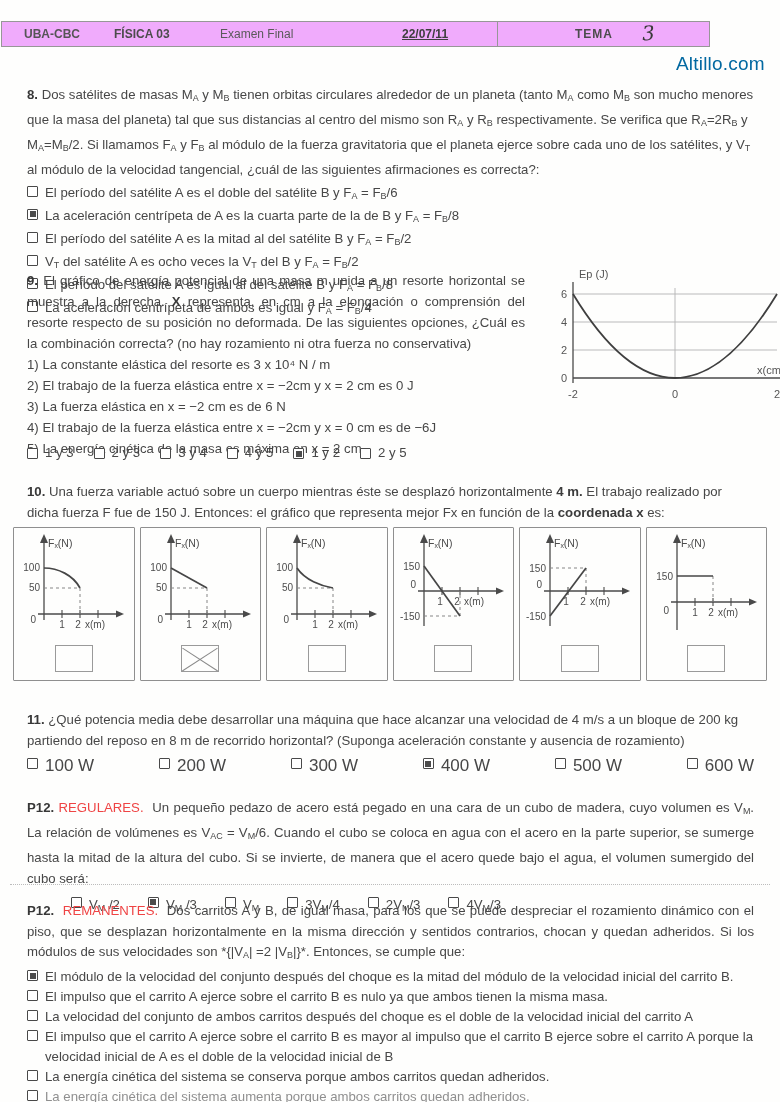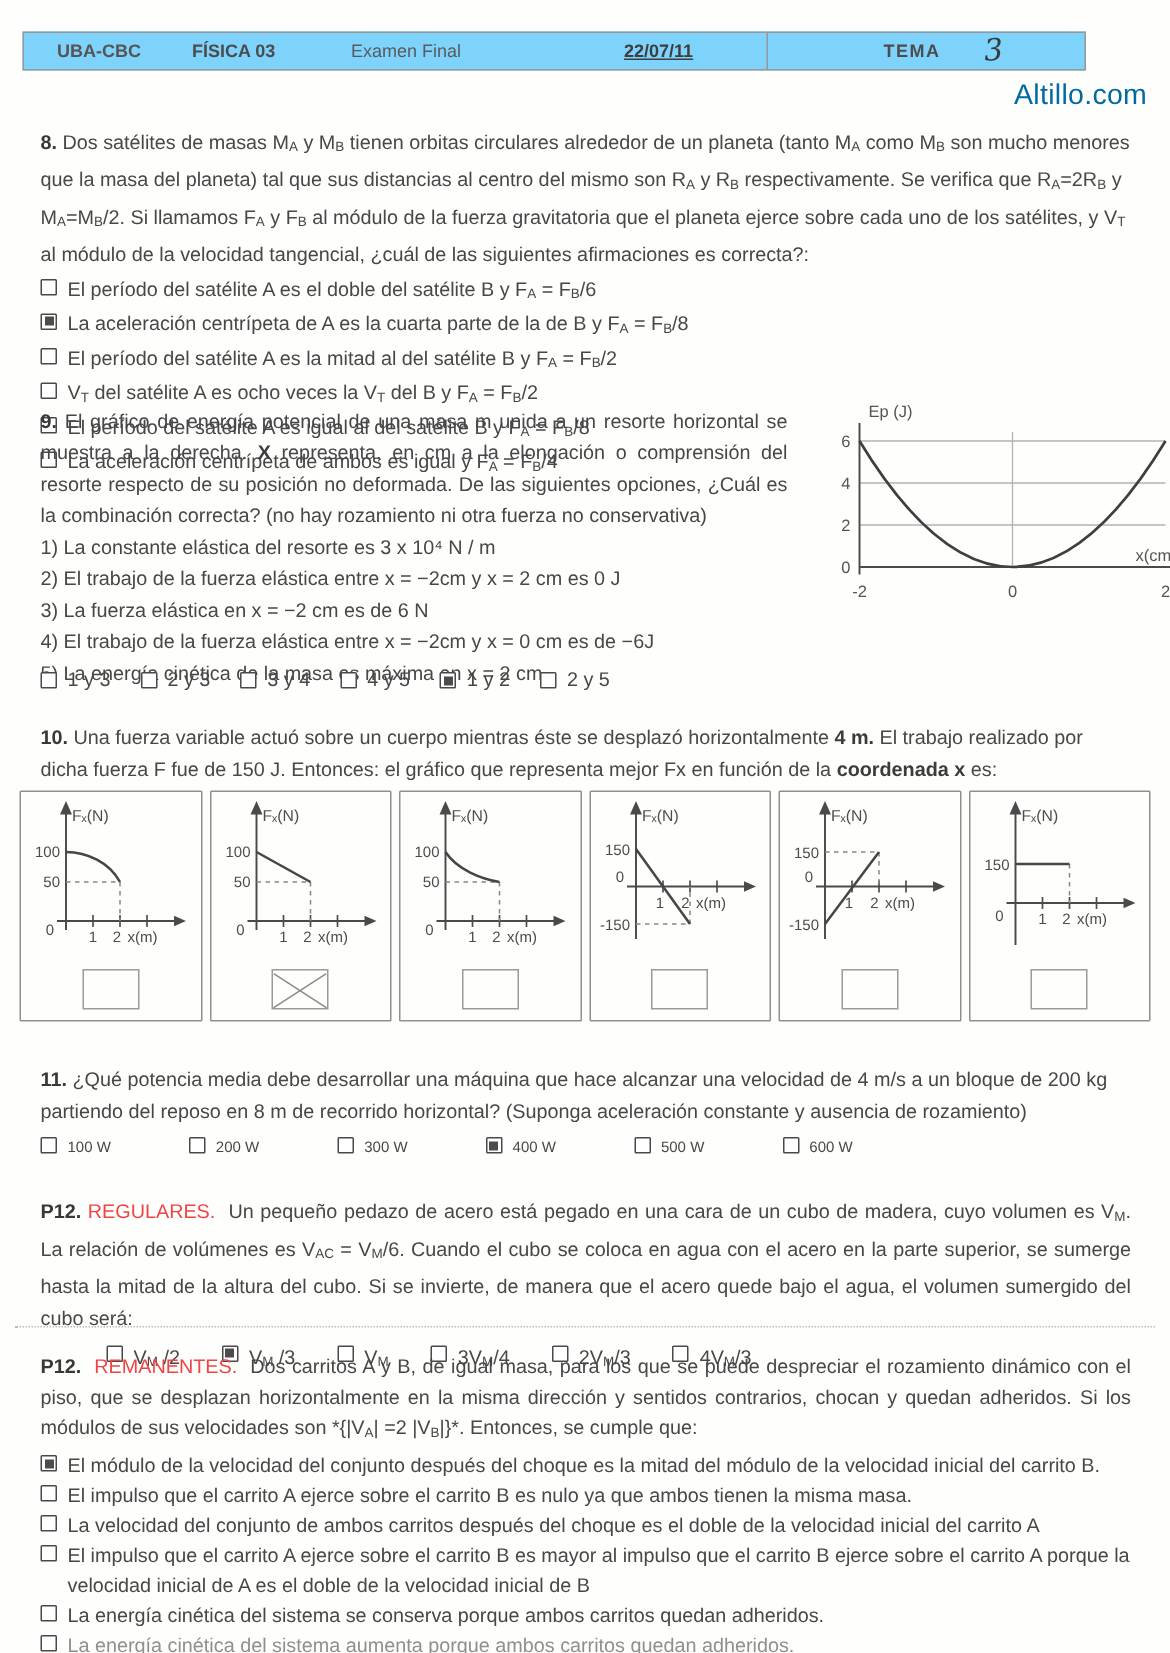--- a/index.html
+++ b/index.html
@@ -1,22 +1,22 @@
 <!DOCTYPE html>
 <html><head>
 <meta charset="utf-8">
 <style>
   html,body{margin:0;padding:0;background:#e8e8e8;}
   .page{position:relative;width:780px;height:1102px;background:#fefefdd;background:#fefefd;
         font-family:"Liberation Sans",sans-serif;color:#474747;overflow:hidden;margin:0 auto;}
   b{color:#3c3c3c;}
   sub{font-size:0.68em;vertical-align:-0.22em;}
   
-  .header-box{position:absolute;left:15px;top:21px;width:707px;height:24px;
-              border:1.5px solid #979797;background:#7dd3fc;font-size:12px;color:#4c4c4c;}
+  .header-box{position:absolute;left:1px;top:21px;width:707px;height:24px;
+              border:1.5px solid #979797;background:#f0abfc;font-size:12px;color:#4c4c4c;}
   .hcell{position:absolute;top:50%;transform:translateY(-50%);white-space:nowrap;}
   .h-org{left:22px;font-weight:bold;color:#555;}
   .h-course{left:112px;font-weight:bold;}
   .h-exam{left:218px;color:#5a5a5a;}
   .h-date{left:400px;font-weight:bold;color:#3e3e3e;text-decoration:underline;}
   .h-div{position:absolute;left:495px;top:0;bottom:0;width:0;border-left:1.5px solid #979797;}
   .h-tema{left:573px;font-weight:bold;letter-spacing:1px;}
   .h-num{left:640px;top:44%;font-family:"DejaVu Serif",serif;font-style:italic;
          font-size:20px;color:#3a3a3a;transform:translateY(-50%) rotate(-4deg);}
   .watermark{position:absolute;left:676px;top:53px;font-size:19px;color:#0369a1;letter-spacing:0.2px;}
@@ -27,21 +27,21 @@
   
   .optline{display:flex;align-items:flex-start;gap:7px;line-height:19px;margin:0 0 0 0;}
   .cb{flex:none;width:9px;height:9px;border:1.8px solid #494949;border-radius:1px;
       position:relative;margin-top:3px;background:#fff;}
   .cb.checked::after{content:"";position:absolute;inset:1.5px;background:#4c4c4c;}
   .opt-inline{display:flex;align-items:flex-start;gap:7px;white-space:nowrap;}
   
   .q9text{width:498px;}
   .q9chart{position:absolute;left:516px;top:-6px;}
   .combo-row{position:absolute;left:27px;top:445px;display:flex;gap:20px;font-size:13.2px;}
-  .q11row{display:flex;gap:52px;font-size:10px;margin-top:4px;}
+  .q11row{display:flex;gap:52px;font-size:17px;margin-top:4px;justify-content:space-between;}
   .p12arow{display:flex;gap:28px;font-size:13.2px;margin-top:5px;margin-left:44px;}
   
   .graphrow{position:absolute;left:13px;top:527px;width:754px;display:flex;gap:5px;}
   .panel{flex:1;height:152px;border:1.3px solid #8f8f8f;background:#fefefd;border-radius:1px;}
   .ansbox{width:36px;height:25px;border:1.4px solid #9a9a9a;margin:1px auto 0;position:relative;}
   .ansbox.checked::before,.ansbox.checked::after{content:"";position:absolute;left:-3px;right:-3px;
       top:50%;height:1.4px;background:#8a8a8a;}
   .ansbox.checked::before{transform:rotate(33deg);}
   .ansbox.checked::after{transform:rotate(-33deg);}
   .gl{font-size:10px;fill:#4c4c4c;}

